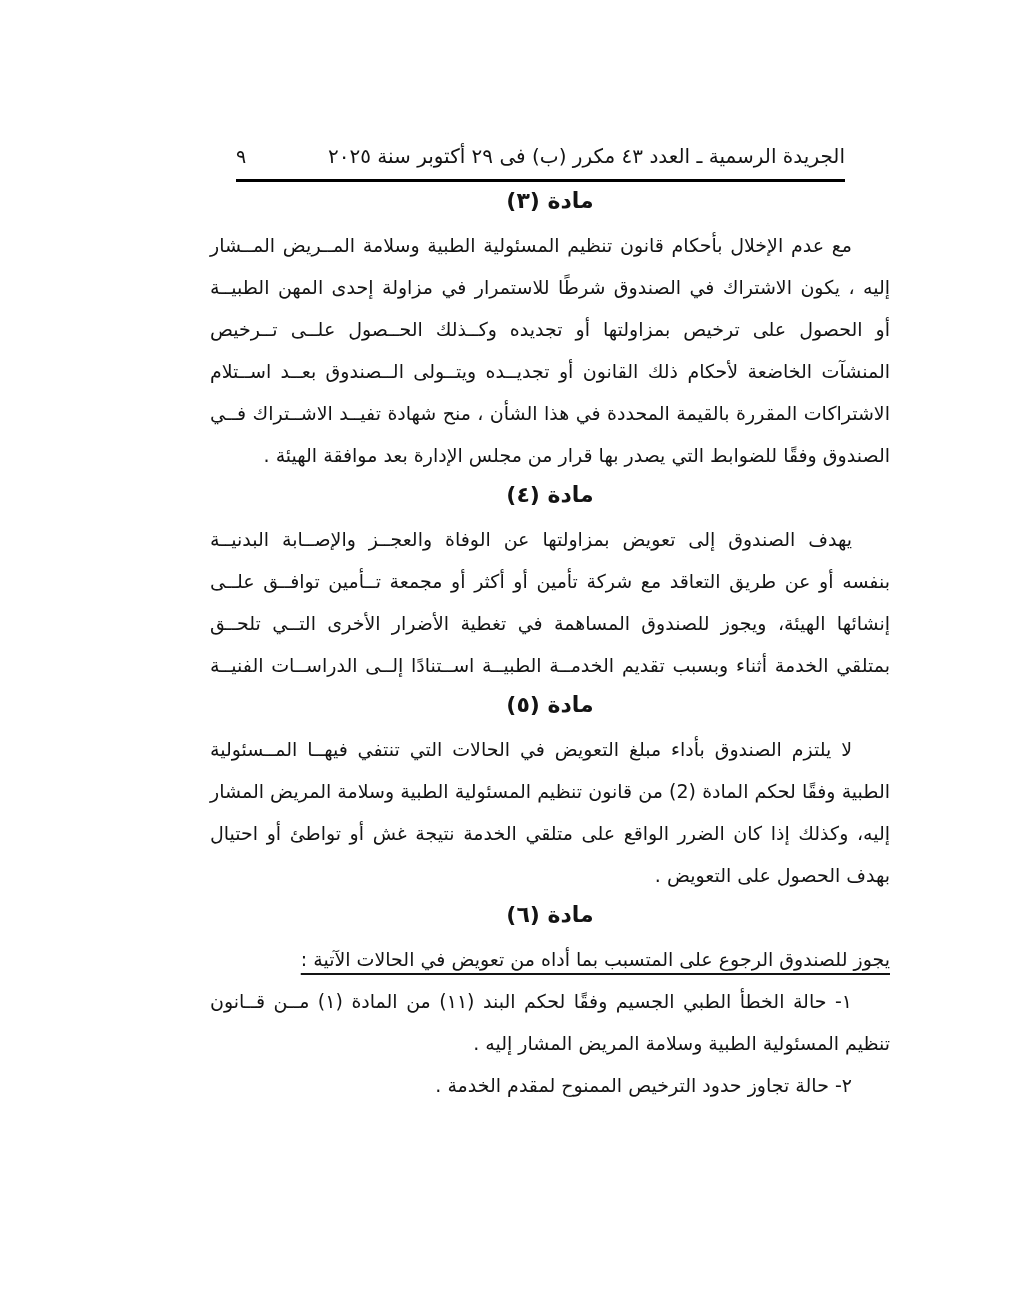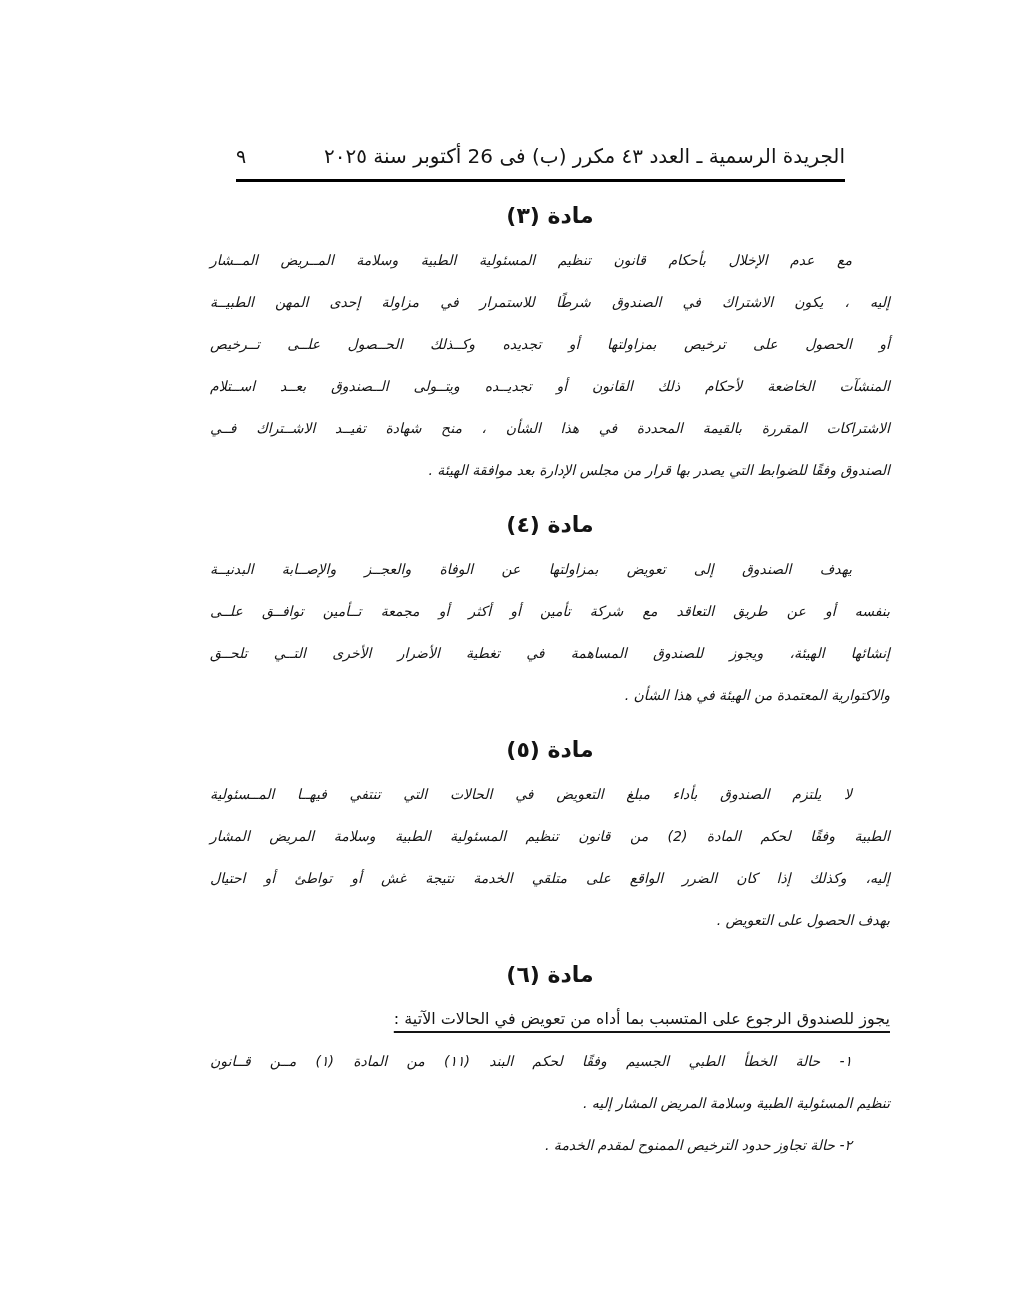--- a/index.html
+++ b/index.html
@@ -29,69 +29,68 @@
   .rule{
     height:3px;
     background:#000000;
     margin:9px 45px 0 26px;
   }
   .article-heading{
     text-align:center;
     font-weight:bold;
     font-size:22px;
     line-height:30px;
-    margin:19px 0 8px 0;
+    margin:4px 0 8px 0;
   }
   .pline{
-    font-size:14px;
+    font-size:19px;
     line-height:42px;
     text-align:justify;
     text-align-last:justify;
-    font-style:italic;
   }
   .pline.first{text-indent:38px;}
   .pline.last{text-align-last:right;}
   .pline.rightonly{text-align:right;text-align-last:right;}
   .intro-line{
-    font-size:16px;
+    font-size:19px;
     line-height:42px;
     text-align:right;
     text-align-last:right;
   }
   .intro-line .u{
     text-decoration:underline;
     text-underline-offset:7px;
     text-decoration-thickness:1.5px;
   }
 </style>
 </head>
 <body>
 
 <div class="page">
   <div class="content">
 
     <div class="header-row">
-      <span>الجريدة الرسمية ـ العدد ٤٣ مكرر (ب) فى 26 أكتوبر سنة ٢٠٢٥</span>
+      <span>الجريدة الرسمية ـ العدد ٤٣ مكرر (ب) فى ٢٩ أكتوبر سنة ٢٠٢٥</span>
       <span class="pageno">٩</span>
     </div>
     <div class="rule"></div>
 
     <div class="article-heading">مادة (٣)</div>
     <div class="pline first">مع عدم الإخلال بأحكام قانون تنظيم المسئولية الطبية وسلامة المــريض المــشار</div>
     <div class="pline">إليه ، يكون الاشتراك في الصندوق شرطًا للاستمرار في مزاولة إحدى المهن الطبيــة</div>
     <div class="pline">أو الحصول على ترخيص بمزاولتها أو تجديده وكــذلك الحــصول علــى تــرخيص</div>
     <div class="pline">المنشآت الخاضعة لأحكام ذلك القانون أو تجديــده ويتــولى الــصندوق بعــد اســتلام</div>
     <div class="pline">الاشتراكات المقررة بالقيمة المحددة في هذا الشأن ، منح شهادة تفيــد الاشــتراك فــي</div>
     <div class="pline last">الصندوق وفقًا للضوابط التي يصدر بها قرار من مجلس الإدارة بعد موافقة الهيئة .</div>
 
     <div class="article-heading">مادة (٤)</div>
     <div class="pline first">يهدف الصندوق إلى تعويض بمزاولتها عن الوفاة والعجــز والإصــابة البدنيــة</div>
     <div class="pline">بنفسه أو عن طريق التعاقد مع شركة تأمين أو أكثر أو مجمعة تــأمين توافــق علــى</div>
     <div class="pline">إنشائها الهيئة، ويجوز للصندوق المساهمة في تغطية الأضرار الأخرى التــي تلحــق</div>
-    <div class="pline last">والاكتوارية المعتمدة من الهيئة في هذا الشأن .</div>
+    <div class="pline">بمتلقي الخدمة أثناء وبسبب تقديم الخدمــة الطبيــة اســتنادًا إلــى الدراســات الفنيــة</div>
 
     <div class="article-heading">مادة (٥)</div>
     <div class="pline first">لا يلتزم الصندوق بأداء مبلغ التعويض في الحالات التي تنتفي فيهــا المــسئولية</div>
     <div class="pline">الطبية وفقًا لحكم المادة (2) من قانون تنظيم المسئولية الطبية وسلامة المريض المشار</div>
     <div class="pline">إليه، وكذلك إذا كان الضرر الواقع على متلقي الخدمة نتيجة غش أو تواطئ أو احتيال</div>
     <div class="pline last">بهدف الحصول على التعويض .</div>
 
     <div class="article-heading">مادة (٦)</div>
     <div class="intro-line"><span class="u">يجوز للصندوق الرجوع على المتسبب بما أداه من تعويض في الحالات الآتية :</span></div>
     <div class="pline first">١- حالة الخطأ الطبي الجسيم وفقًا لحكم البند (١١) من المادة (١) مــن قــانون</div>

